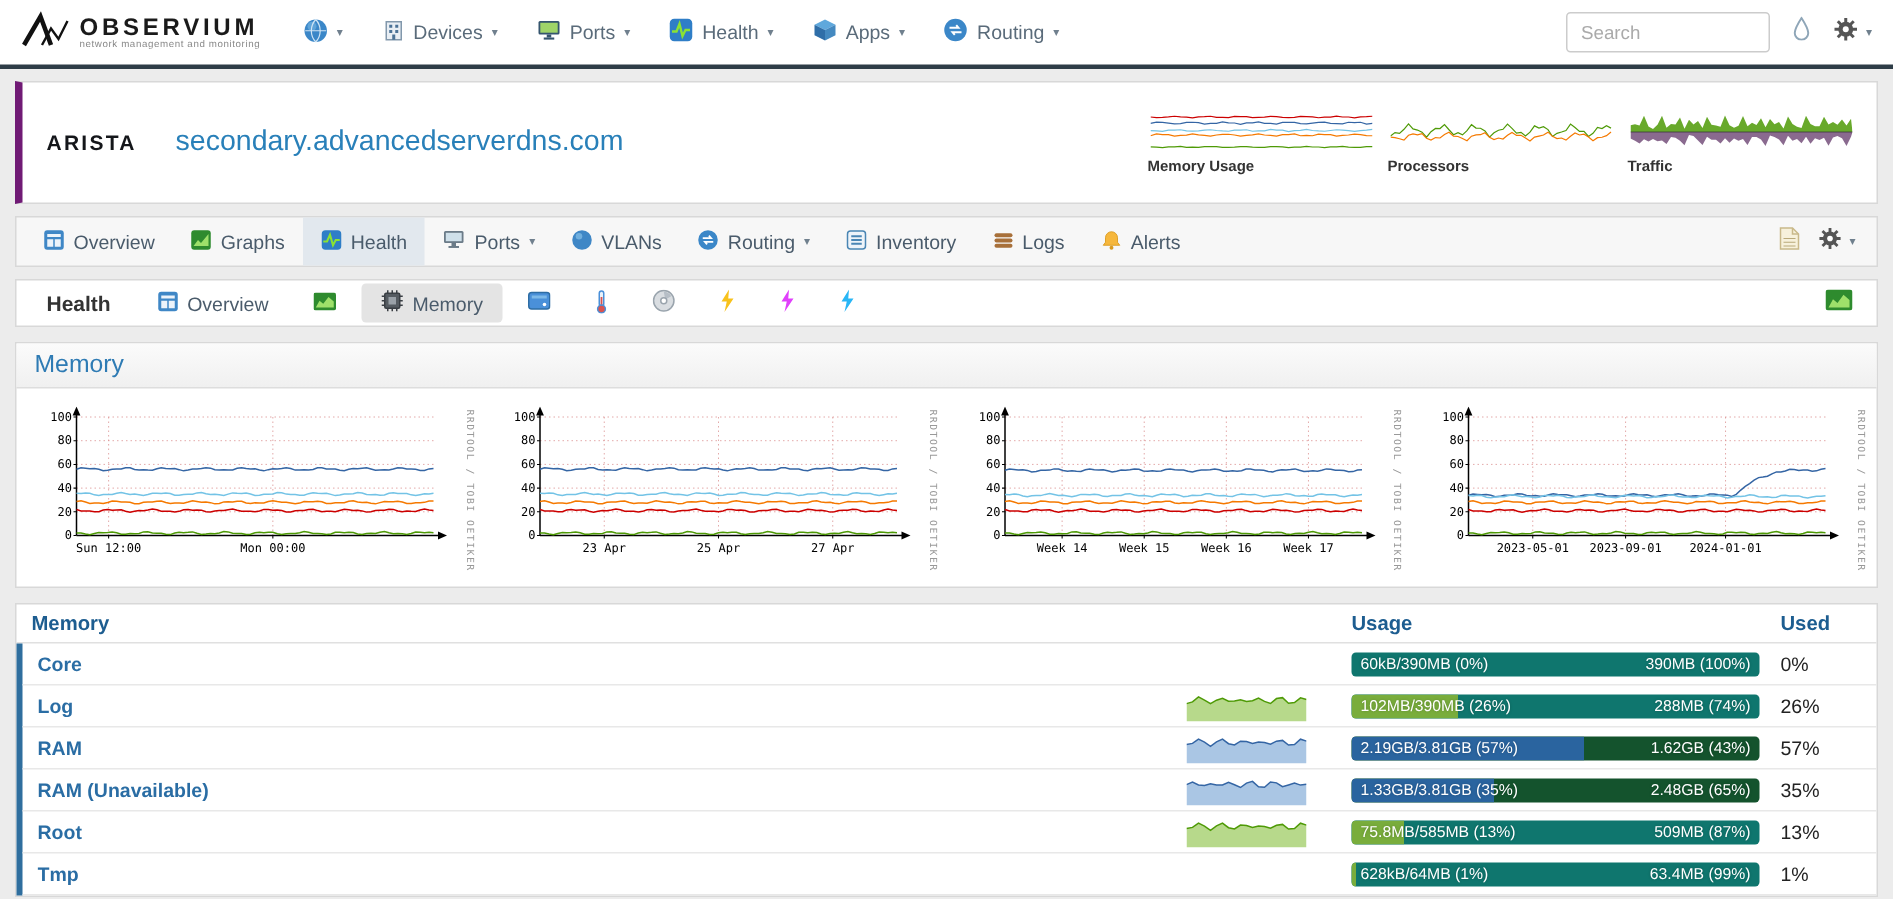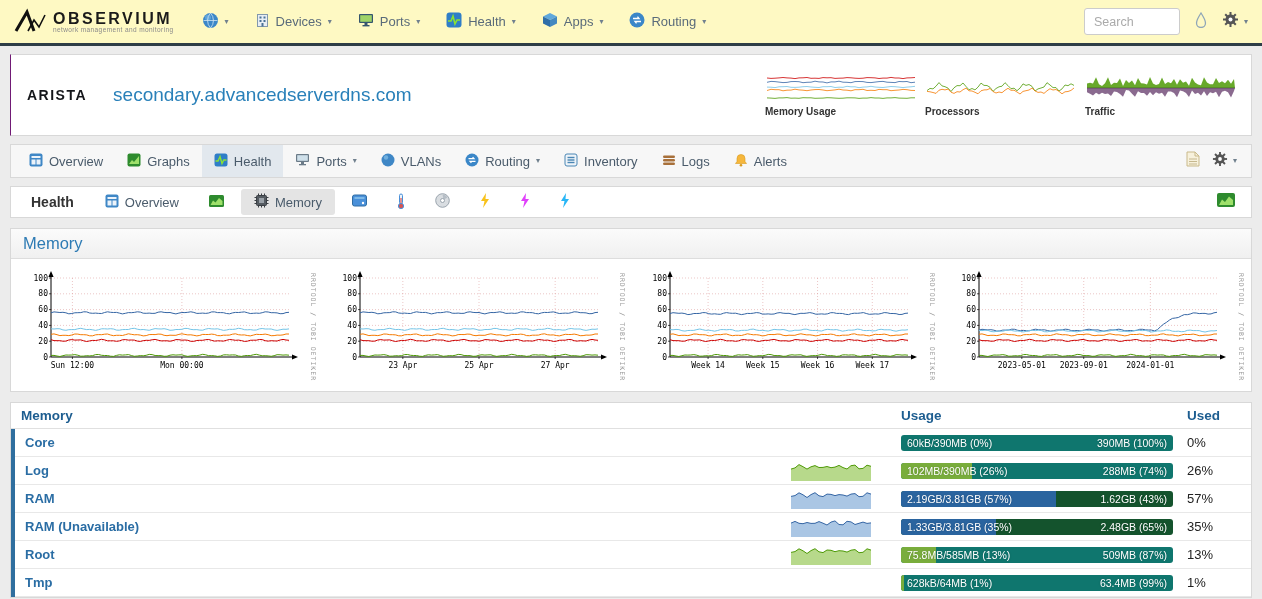--- a/index.html
+++ b/index.html
@@ -1,39 +1,39 @@
 <!DOCTYPE html>
 <html><head>
 <meta charset="utf-8">
 <style>
   *{margin:0;padding:0;box-sizing:border-box;}
   html,body{width:1262px;height:599px;overflow:hidden;background:#ececec;
     font-family:"Liberation Sans",sans-serif;color:#333;}
   [data-interactable="true"]{cursor:pointer;}
 
   
-  .navbar{height:46px;background:#fef9c3;border-bottom:3px solid #2e3d47;
+  .navbar{height:46px;background:#ffffff;border-bottom:3px solid #2e3d47;
     display:flex;align-items:center;padding:0 14px;}
   .logo{display:flex;align-items:center;margin-right:28px;}
   .logo-text{margin-left:5px;}
   .logo-title{font-size:16px;letter-spacing:2.5px;color:#1a1a1a;font-weight:bold;line-height:15px;}
   .logo-sub{font-size:6.5px;color:#8a8a8a;letter-spacing:.4px;}
   .nav-menu{display:flex;align-items:center;gap:26px;}
   .nav-item{display:flex;align-items:center;gap:6px;font-size:13px;color:#5a6b7a;white-space:nowrap;}
   .caret{font-size:8px;color:#70808e;line-height:1;}
   .nav-right{margin-left:auto;display:flex;align-items:center;gap:15px;}
-  .search-input{width:96px;height:27px;border:1px solid #ccc;border-radius:3px;
+  .search-input{width:136px;height:27px;border:1px solid #ccc;border-radius:3px;
     padding:0 9px;font-size:12.5px;color:#444;font-family:"Liberation Sans",sans-serif;}
   .search-input::placeholder{color:#aaa;}
 
   .content{padding:8px 10px 0 10px;}
   .panel{background:#fff;border:1px solid #d8d8d8;}
 
   
-  .dev-header{height:82px;border-left:1px solid #701a75;display:flex;align-items:center;
+  .dev-header{height:82px;border-left:5px solid #701a75;display:flex;align-items:center;
     padding:0 14px 0 16px;margin-bottom:8px;}
   .vendor{font-size:14px;font-weight:bold;letter-spacing:1.5px;color:#14161a;}
   .hostname{margin-left:26px;font-size:19px;color:#2980b9;}
   .minis{margin-left:auto;display:flex;gap:8px;}
   .mini{width:152px;text-align:left;}
   .mini svg{display:block;margin:0 auto;}
   .mini-label{font-size:10px;font-weight:bold;color:#333;margin-top:3px;}
 
   
   .tabs-bar{height:34px;background:#f7f7f7;display:flex;align-items:center;

